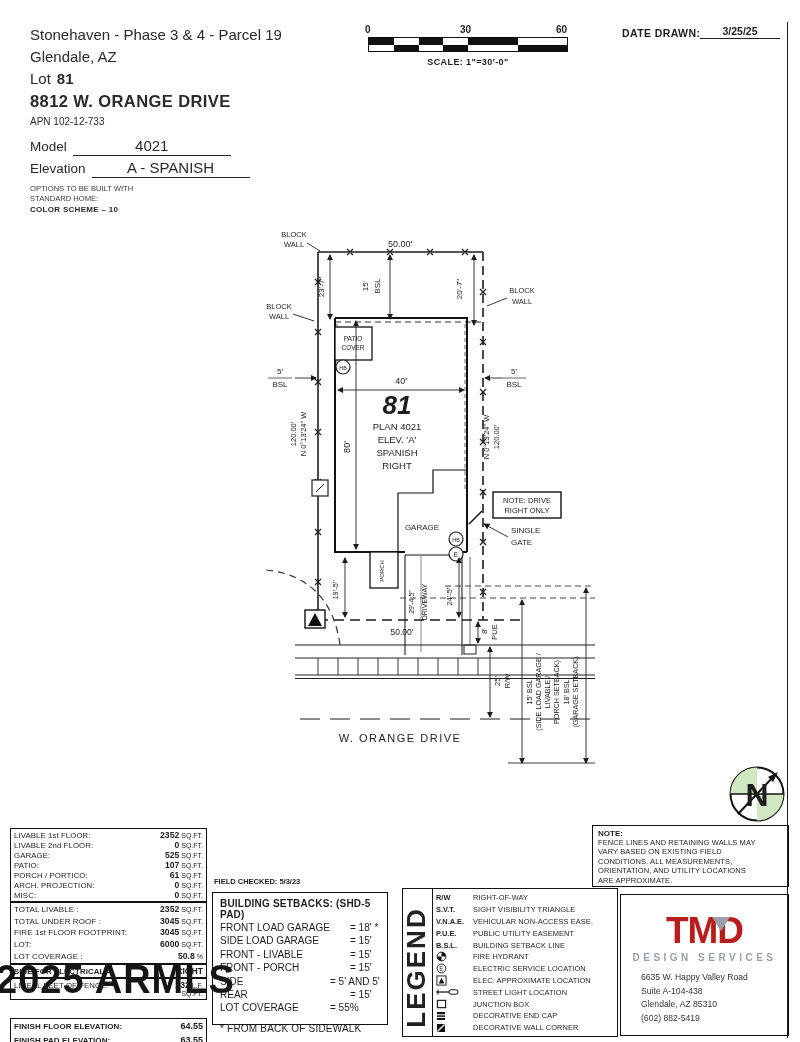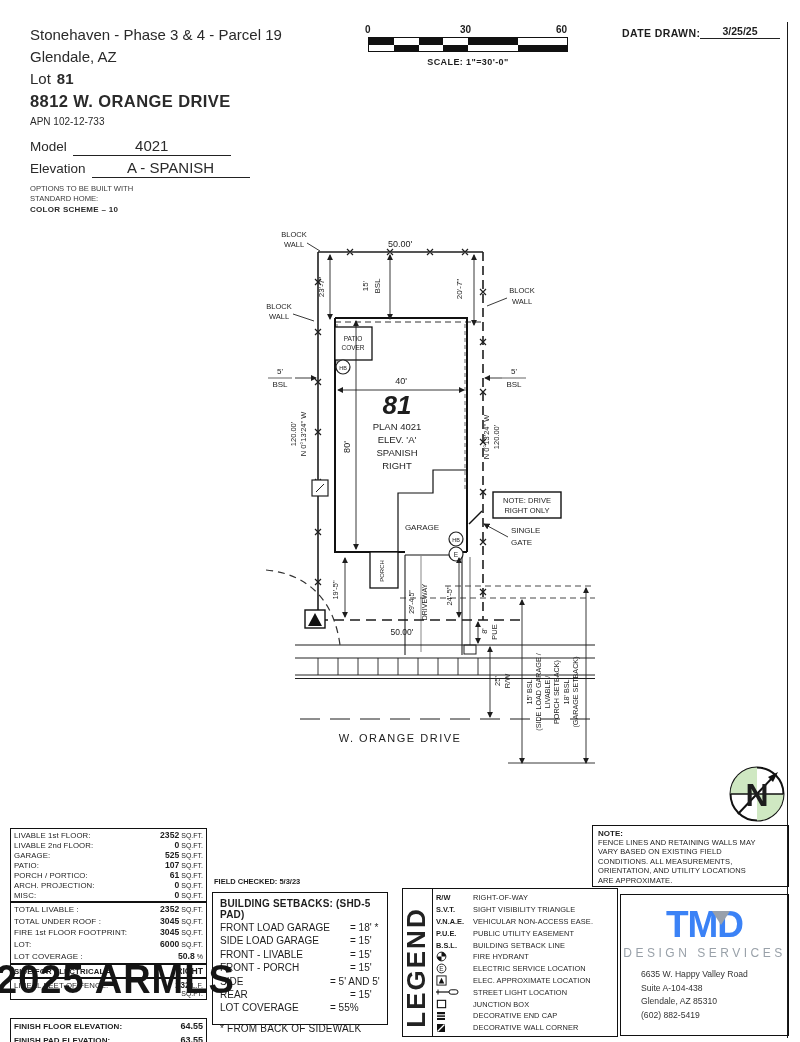--- a/index.html
+++ b/index.html
@@ -59,25 +59,25 @@
   .lgrow{display:flex;align-items:center;height:11.8px;}
   .lgab{width:37px;font-size:7.4px;font-weight:600;flex-shrink:0;}
   .lgds{font-size:7.4px;letter-spacing:.1px;}
   .lgic{width:37px;flex-shrink:0;display:flex;align-items:center;}
   
   .ntx{left:592px;top:825px;width:197px;height:62px;border:1.6px solid #111;
        padding:3px 5px;box-sizing:border-box;}
   .ntt{font-size:8px;font-weight:700;}
   .ntb{font-size:7.5px;line-height:9.4px;white-space:pre-line;letter-spacing:.1px;}
   .tmd{left:620px;top:894px;width:169px;height:142px;border:1.6px solid #111;box-sizing:border-box;text-align:center;}
-  .tmdlogo{position:relative;display:inline-block;margin-top:10px;font-size:37px;font-weight:bold;
-       color:#3b82f6;letter-spacing:-1px;line-height:40px;}
+  .tmdlogo{position:relative;display:inline-block;margin-top:16px;font-size:37px;font-weight:bold;
+       color:#b91c1c;letter-spacing:-1px;line-height:40px;}
   .tmdtri{position:absolute;left:46px;top:6px;width:0;height:0;border-left:9px solid transparent;
        border-right:9px solid transparent;border-top:14px solid #98a0ab;}
-  .tmdtag{font-size:12px;color:#99a1a9;letter-spacing:3.5px;font-weight:normal;margin-top:1px;}
+  .tmdtag{font-size:10px;color:#99a1a9;letter-spacing:3.5px;font-weight:bold;margin-top:1px;}
   .tmdaddr{margin-top:8px;padding-left:20px;text-align:left;font-size:8.6px;line-height:13.5px;color:#333;}
   
   .wm{left:-4px;top:958px;font-size:38px;font-weight:800;letter-spacing:1px;color:#151515;
       transform:scaleY(1.06);z-index:10;white-space:nowrap;}
 </style>
 </head>
 <body>
 
 <div class="page">
 

